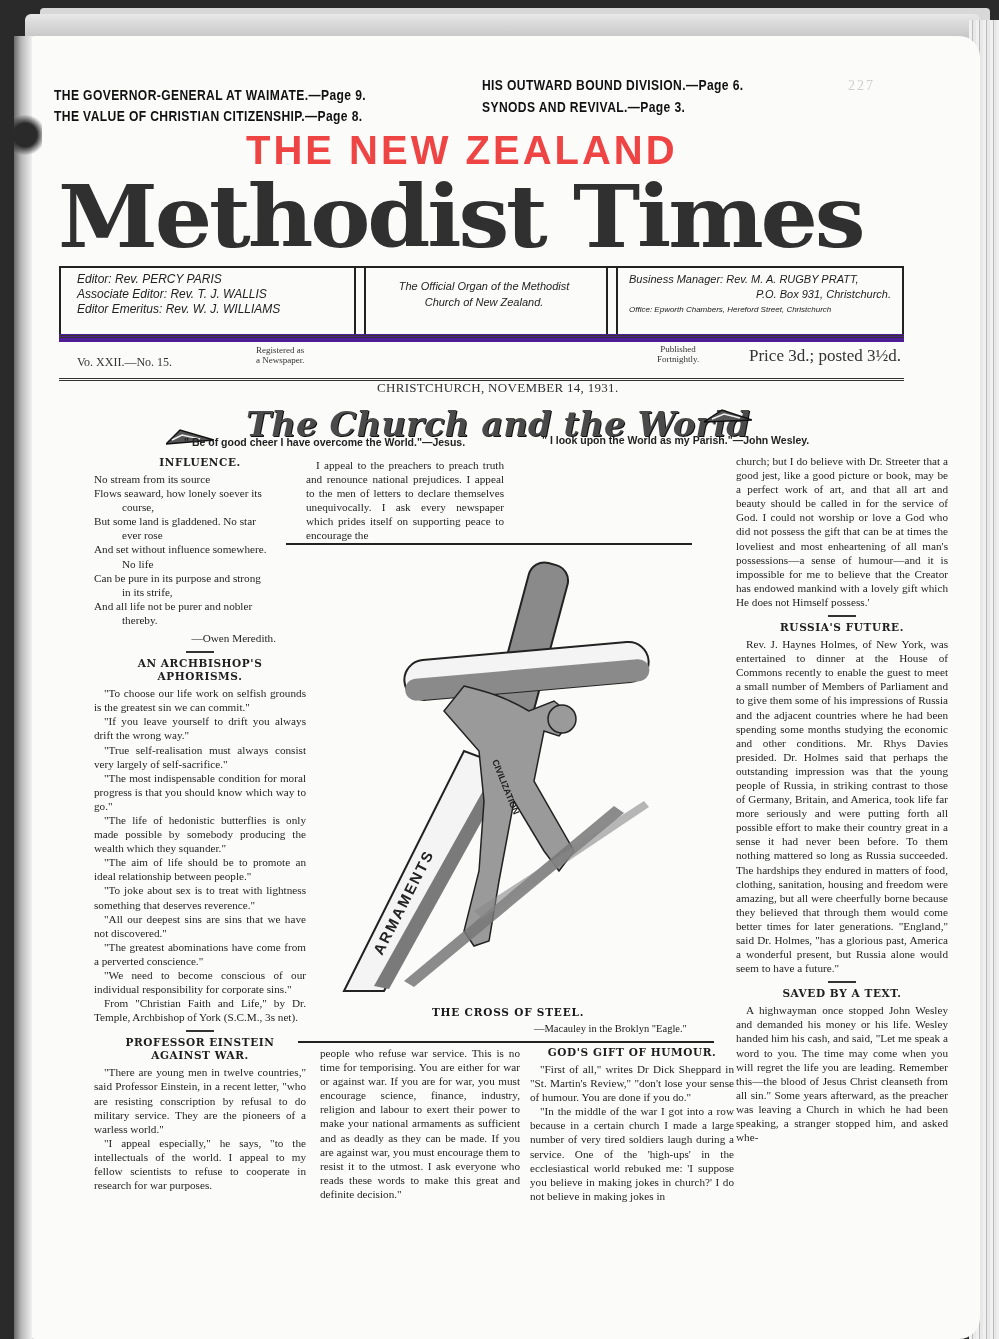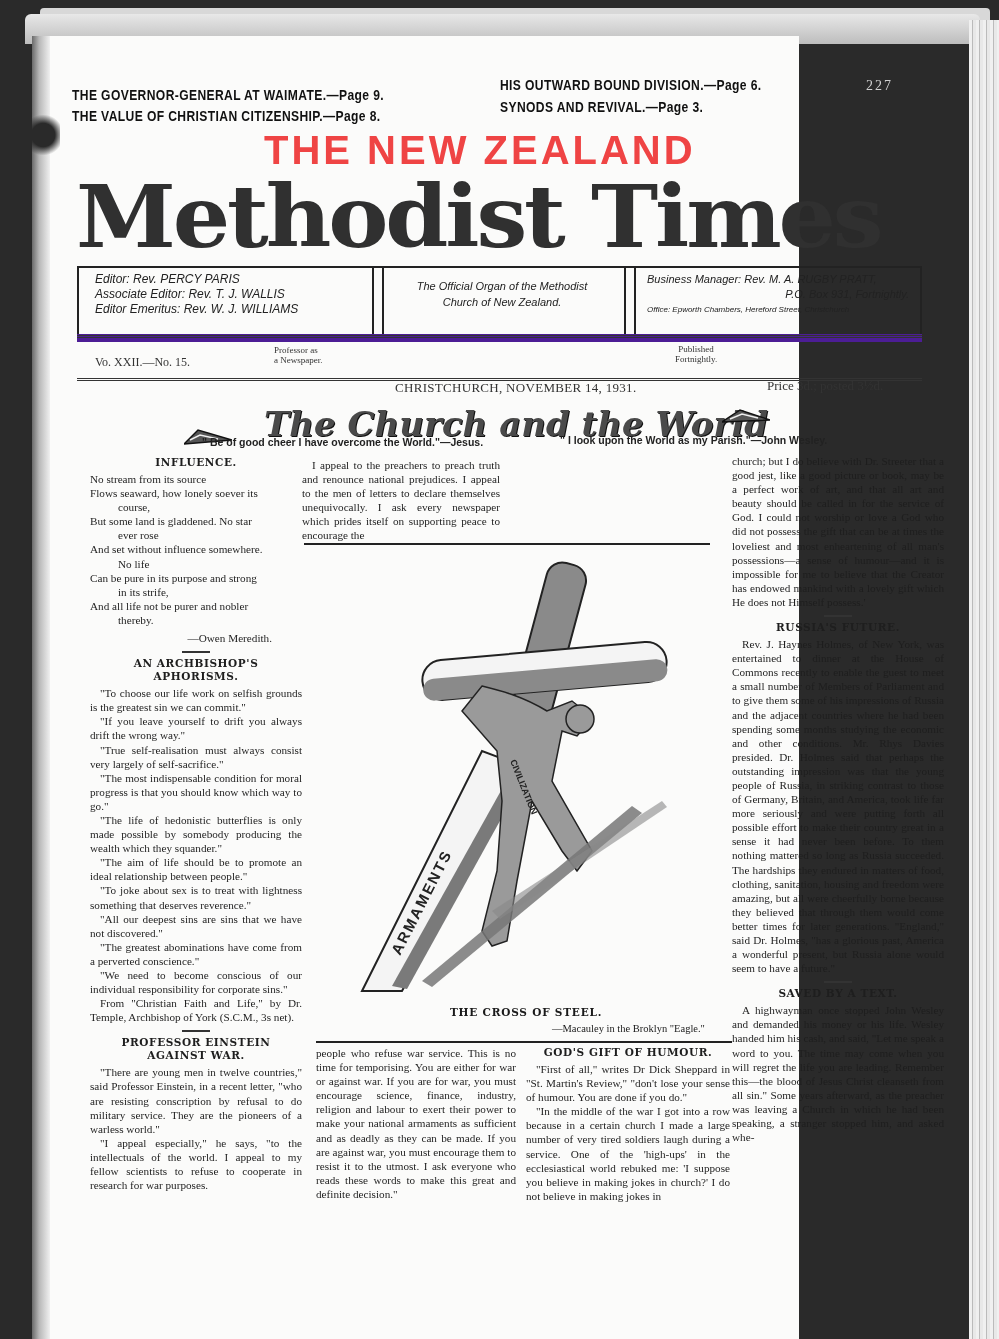--- a/index.html
+++ b/index.html
@@ -17,22 +17,23 @@
   }
   .edge-stack2 {
     position: absolute; left: 40px; top: 8px; width: 950px; height: 20px;
     background: #d8d8d8; border-radius: 4px;
   }
   .right-edges {
     position: absolute; right: 0; top: 20px; width: 30px; height: 1319px;
     background: repeating-linear-gradient(90deg, #f0f0f0 0 3px, #bbb 3px 4px, #e8e8e8 4px 7px);
   }
   .page {
-    position: absolute; left: 32px; top: 36px; width: 767px; height: 1303px;
+    position: absolute; left: 14px; top: 36px; width: 966px; height: 1303px;
     background: #fbfbfa;
+    border-radius: 21px;
   }
   .binding {
     position: absolute; left: 0; top: 0; width: 18px; height: 100%;
     background: linear-gradient(90deg, #6a6a6a, #b8b8b8 40%, #f0f0f0);
   }
   .abs { position: absolute; }
   .teaser {
     font-family: "Liberation Sans", sans-serif; font-weight: bold;
     font-size: 15.5px; transform: scaleX(0.78); transform-origin: left top;
     white-space: nowrap; letter-spacing: 0.5px; color: #111;
@@ -59,21 +60,21 @@
     font-size: 12px; color: #333;
   }
   .dateline span { position: absolute; white-space: nowrap; }
   .section-title {
     font-family: "DejaVu Serif", serif; font-weight: bold; font-style: italic;
     font-size: 34px; color: #4a4a4a; white-space: nowrap;
     text-shadow: 1px 1px 0 #111;
   }
   .pennant { position: absolute; width: 48px; height: 18px; }
   .quote { font-family: "Liberation Sans", sans-serif; font-weight: bold; font-size: 10.5px; white-space: nowrap; color: #222; }
-  .col { position: absolute; font-size: 11.2px; line-height: 14.1px; color: #1e1e1e; }
+  .col { position: absolute; font-size: 11.2px; line-height: 14.1px; color: #1e1e1e; margin-left: 22px; }
   .col p { margin: 0; text-align: justify; text-indent: 10px; }
   .col h3 {
     margin: 2px 0 3px; font-family: "DejaVu Serif", serif; font-weight: bold;
     font-size: 10.5px; text-align: center; letter-spacing: 0.6px; line-height: 13px;
   }
   .poem div { white-space: nowrap; }
   .poem .ind { padding-left: 28px; }
   .poem .ind2 { padding-left: 12px; }
   .attrib { text-align: right; padding-right: 30px; }
   .rule-short { width: 28px; height: 2px; background: #333; margin: 6px auto 4px; }
@@ -115,38 +116,38 @@
     <div class="vline" style="left:295px;"></div>
     <div class="vline" style="left:305px;"></div>
     <div class="cell" style="left:310px;width:230px;text-align:center;font-size:11px;line-height:16px;top:10px;">
       <div>The Official Organ of the Methodist</div>
       <div>Church of New Zealand.</div>
     </div>
     <div class="vline" style="left:547px;"></div>
     <div class="vline" style="left:557px;"></div>
     <div class="cell" style="left:570px;width:262px;font-size:11px;line-height:15px;">
       <div>Business Manager: Rev. M. A. RUGBY PRATT,</div>
-      <div style="text-align:right;">P.O. Box 931, Fortnightly.</div>
+      <div style="text-align:right;">P.O. Box 931, Christchurch.</div>
       <div style="font-size:8px;">Office: Epworth Chambers, Hereford Street, Christchurch</div>
     </div>
     <div class="vline" style="left:843px;"></div>
   </div>
 
   <div class="dateline">
     <span style="left:18px;top:17px;">Vo. XXII.—No. 15.</span>
     <span style="left:197px;top:7px;font-size:9px;line-height:10px;">
-      <span style="position:static;display:block;">Professor as</span>
+      <span style="position:static;display:block;">Registered as</span>
       <span style="position:static;display:block;">a Newspaper.</span>
     </span>
     <span style="left:318px;top:10px;font-size:13px;letter-spacing:0.3px;margin-top:32px;">CHRISTCHURCH, NOVEMBER 14, 1931.</span>
     <span style="left:598px;top:6px;font-size:9px;line-height:10px;text-align:center;">
       <span style="position:static;display:block;">Published</span>
       <span style="position:static;display:block;">Fortnightly.</span>
     </span>
-    <span style="left:690px;top:8px;font-size:13px;margin-top:32px;">Price 3d.;  posted 3½d.</span>
+    <span style="left:690px;top:8px;font-size:17px;">Price 3d.;  posted 3½d.</span>
   </div>
 
   <svg class="pennant" style="left:152px;top:392px;" viewBox="0 0 48 18">
     <polygon points="0,16 14,2 48,12" fill="#555" stroke="#111" stroke-width="1.5"></polygon>
     <polyline points="6,12 16,7 34,11" fill="none" stroke="#eee" stroke-width="1.5"></polyline>
   </svg>
   <div class="abs section-title" style="left:232px;top:368px;">The Church and the World</div>
   <svg class="pennant" style="left:690px;top:372px;" viewBox="0 0 48 18">
     <polygon points="0,14 18,2 48,12" fill="#555" stroke="#111" stroke-width="1.5"></polygon>
     <polyline points="8,11 20,6 36,10" fill="none" stroke="#eee" stroke-width="1.5"></polyline>

